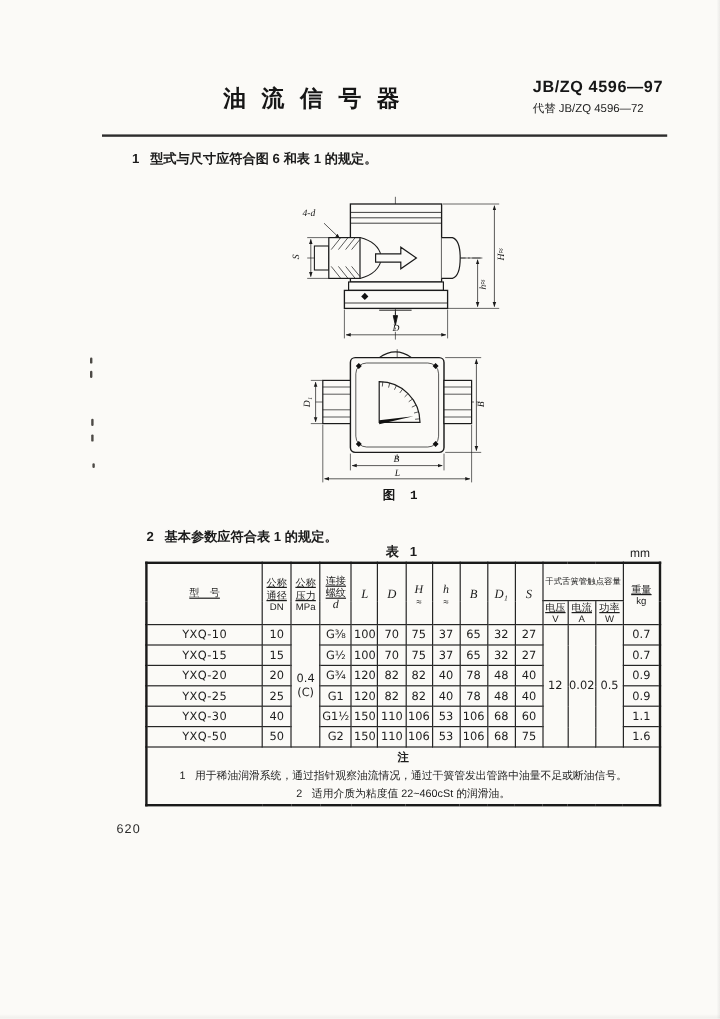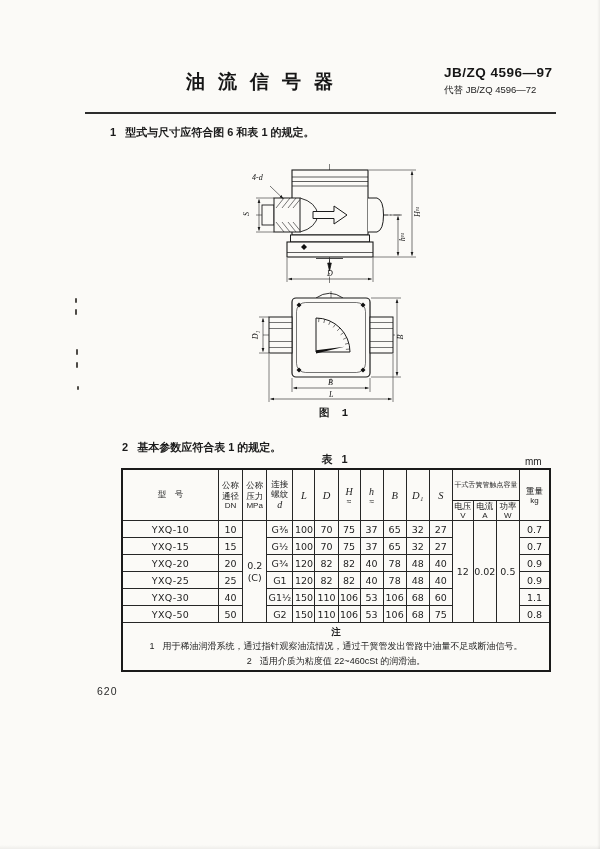--- a/index.html
+++ b/index.html
@@ -28,21 +28,21 @@
   
   .tbl-caption{left:121px;top:452px;width:430px;text-align:center;font-size:11px;font-weight:bold;letter-spacing:3px;}
   .tbl-unit{left:525px;top:456px;font-size:10px;}
   table.spec{position:absolute;left:121px;top:468px;width:430px;border-collapse:collapse;
              table-layout:fixed;border:2px solid #1a1a1a;background:transparent;}
   table.spec th,table.spec td{border:1px solid #262626;padding:0;text-align:center;
              vertical-align:middle;font-weight:normal;overflow:hidden;}
   table.spec thead tr.h1 th{height:30px;}
   table.spec thead tr.h2 th{height:17px;}
   table.spec tbody tr.datarow td{height:16px;font-size:9.5px;font-family:"DejaVu Sans",sans-serif;}
-  .cn{font-size:8.5px;}
+  .cn{font-size:8.5px;text-decoration:underline;}
   .stk span{display:block;line-height:1.18;}
   .stk .cn{font-size:8.5px;}
   .stk .sym{font-family:"Liberation Serif",serif;font-style:italic;font-size:10px;}
   .stk .approx{font-size:8px;line-height:.9;}
   .dimh{font-family:"Liberation Serif",serif;font-style:italic;font-size:10.5px;}
   .grp{font-size:7px;white-space:nowrap;letter-spacing:0;}
   .model{font-size:9.5px;letter-spacing:.3px;font-family:"DejaVu Sans",sans-serif;}
   .mergedcell{font-size:9.5px;font-family:"DejaVu Sans",sans-serif;}
   .mergedcell span{display:block;line-height:1.3;}
   td.notescell{height:47px;text-align:left;vertical-align:top;padding:3px 8px 0 10px;}
@@ -214,21 +214,21 @@
         <span class="cn">功率</span>
         <span style="font-size:8px">W</span>
       </th>
     </tr>
   </thead>
   <tbody>
     <tr class="datarow">
       <td class="model">YXQ-10</td>
       <td>10</td>
       <td rowspan="6" class="mergedcell">
-        <span>0.2</span>
+        <span>0.4</span>
         <span>(C)</span>
       </td>
       <td>G⅜</td>
       <td>100</td>
       <td>70</td>
       <td>75</td>
       <td>37</td>
       <td>65</td>
       <td>32</td>
       <td>27</td>
@@ -293,21 +293,21 @@
       <td class="model">YXQ-50</td>
       <td>50</td>
       <td>G2</td>
       <td>150</td>
       <td>110</td>
       <td>106</td>
       <td>53</td>
       <td>106</td>
       <td>68</td>
       <td>75</td>
-      <td>0.8</td>
+      <td>1.6</td>
     </tr>
     <tr>
       <td colspan="15" class="notescell">
         <div class="ntitle">注</div>
         <div class="noteline">
           <span class="nno">1</span><span>用于稀油润滑系统，通过指针观察油流情况，通过干簧管发出管路中油量不足或断油信号。</span>
         </div>
         <div class="noteline">
           <span class="nno">2</span><span>适用介质为粘度值 22~460cSt 的润滑油。</span>
         </div>

